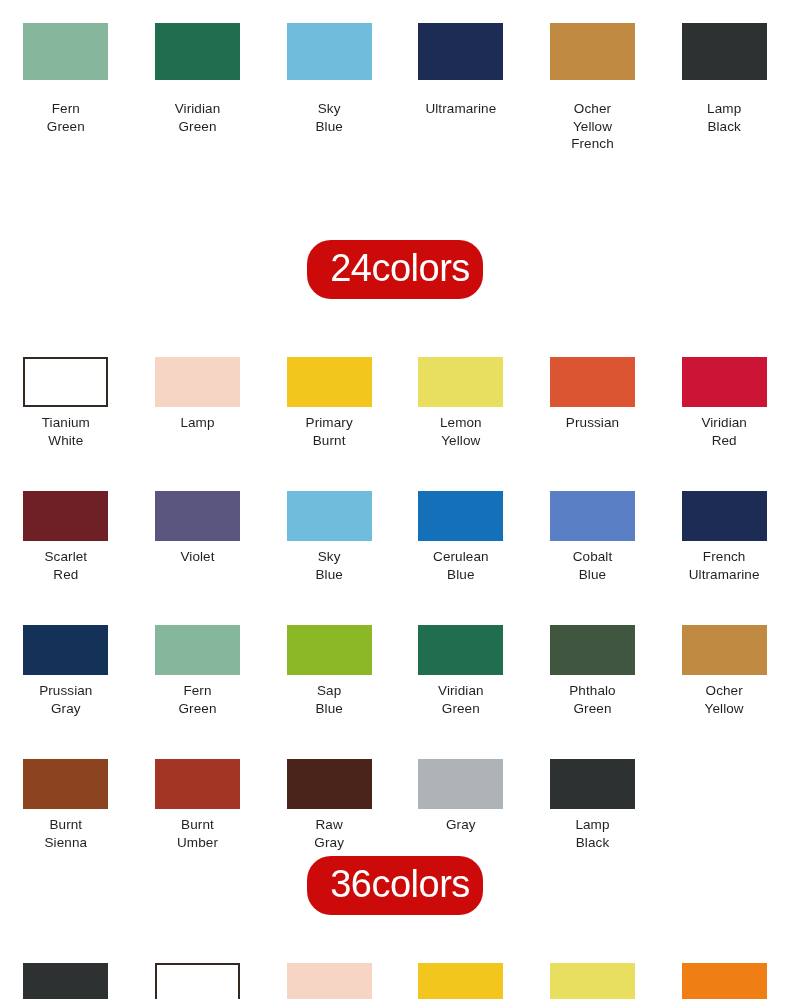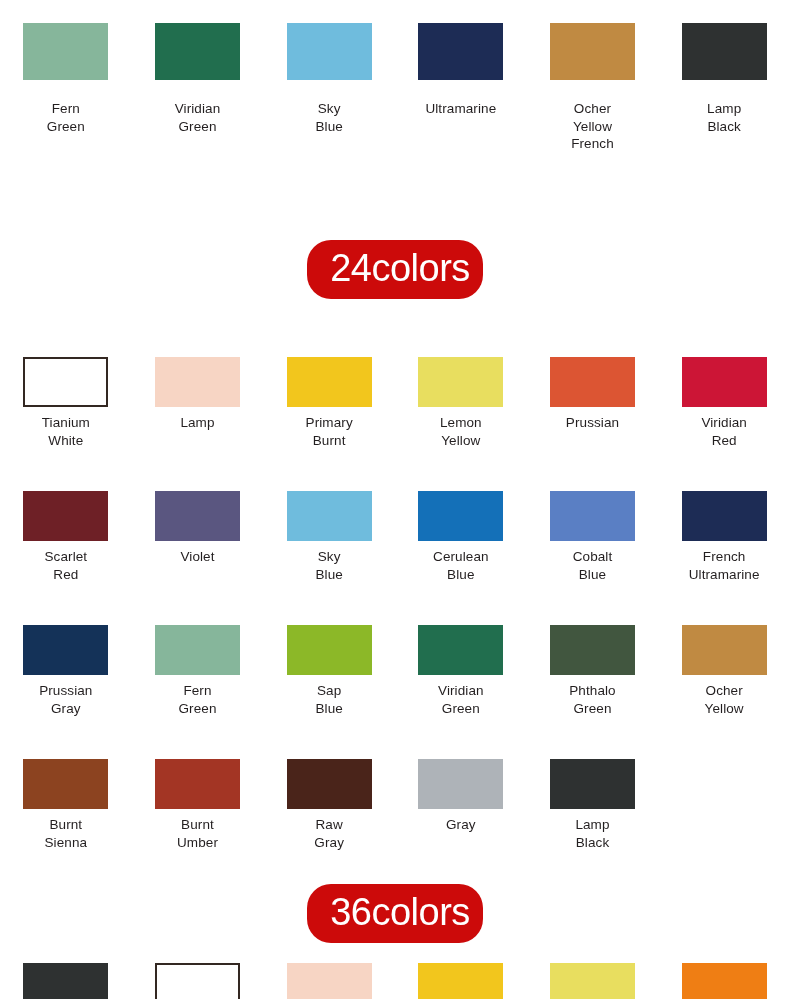--- a/index.html
+++ b/index.html
@@ -71,21 +71,21 @@
     border-radius: 24px;
     padding: 6px 12px 9px 22px;
     font-size: 38px;
     line-height: 44px;
     font-weight: 400;
     letter-spacing: -0.5px;
     min-width: 176px;
     text-align: center;
   }
   #badge-24-row { top: 240px; }
-  #badge-36-row { top: 884px; }
+  #badge-36-row { top: 856px; }
 
   
   #grid24-section {
     position: absolute;
     top: 357px;
     left: 0;
     width: 672px;
   }
   #grid24-section .swatch-grid { row-gap: 42px; }
   #grid24-section .swatch-chip { height: 50px; }

